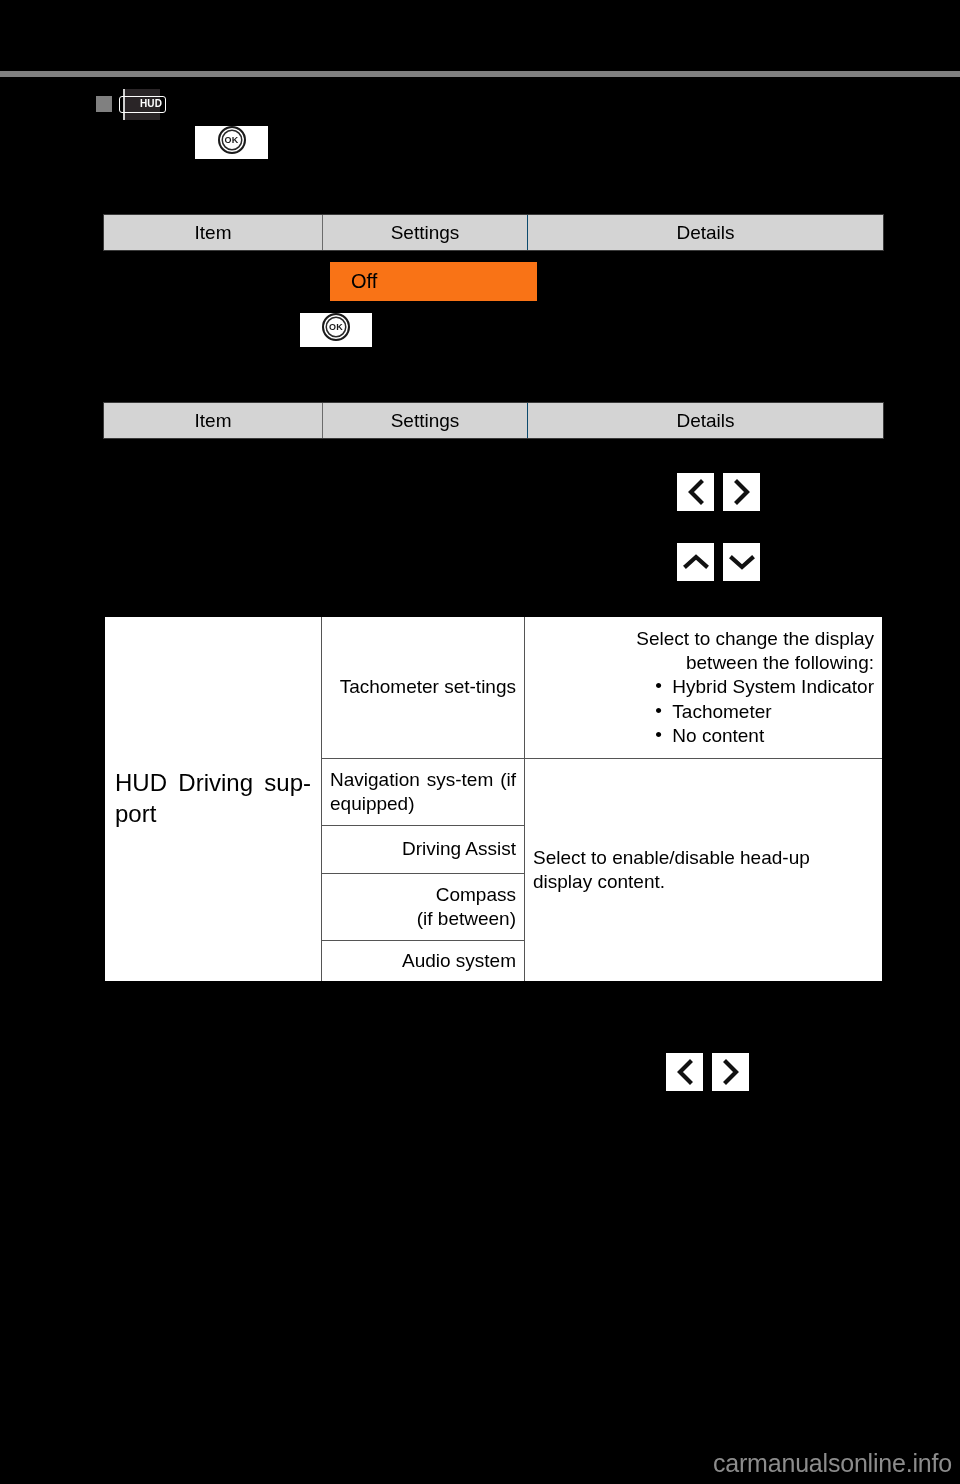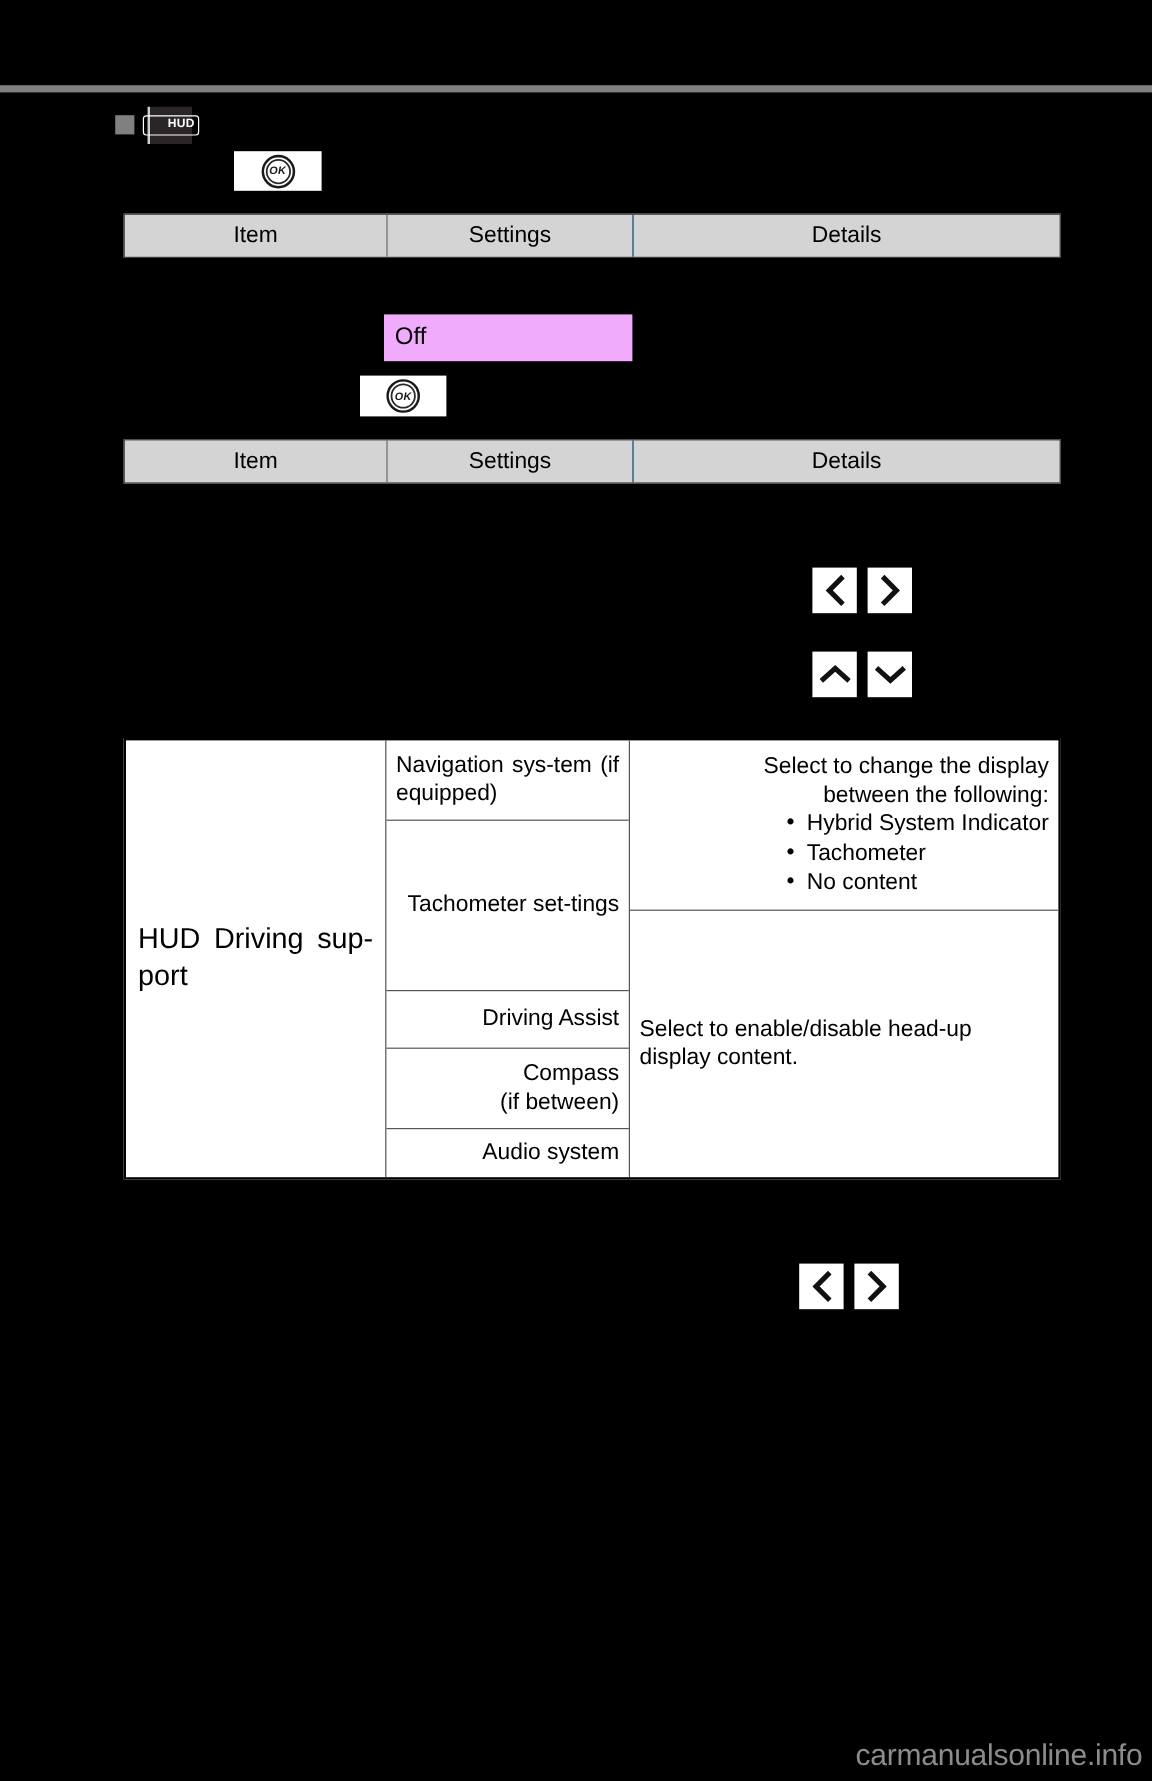--- a/index.html
+++ b/index.html
@@ -63,23 +63,21 @@
     padding: 2px 3px 3px 20px;
     letter-spacing: 0.2px;
     font-family: "Liberation Sans", sans-serif;
   }
 
   
   .ok-chip {
     position: absolute;
     background: #ffffff;
     display: flex;
-    align-items: center;
-    justify-content: center;
-    font-style: italic;
+    justify-content: center;
   }
   .ok-chip.primary {
     left: 195px;
     top: 126px;
     width: 73px;
     height: 33px;
   }
   .ok-chip.secondary {
     left: 300px;
     top: 313px;
@@ -109,48 +107,49 @@
   
   .hdr-table {
     position: absolute;
     left: 103px;
     width: 781px;
     height: 37px;
     display: flex;
     background: #d4d4d4;
     border: 1px solid #3a3a3a;
     box-sizing: border-box;
+    margin-top: 36px;
   }
   .hdr-table.one { top: 178px; }
   .hdr-table.two { top: 366px; }
   .hdr-cell {
     display: flex;
     align-items: center;
     justify-content: center;
     color: #000000;
     font-size: 19px;
     box-sizing: border-box;
   }
   .hdr-cell.item     { width: 219px; border-right: 1px solid #6b6b6b; }
   .hdr-cell.settings { width: 205px; border-right: 1px solid #0c4a6e; }
   .hdr-cell.details  { flex: 1; }
 
   
   .off-box {
     position: absolute;
-    left: 320px;
+    left: 330px;
     top: 262px;
     width: 207px;
     height: 39px;
-    background: #f0abfc;
+    background: #f97316;
     color: #000000;
     font-size: 20px;
     display: flex;
     align-items: center;
-    padding-left: 9px;
+    padding-left: 21px;
     box-sizing: border-box;
   }
 
   
   .chev-group {
     position: absolute;
     display: flex;
   }
   .chev-group.lr-top   { left: 677px; top: 473px; }
   .chev-group.ud       { left: 677px; top: 543px; }
@@ -316,25 +315,25 @@
   </div>
 </div>
 
 <div class="main-table">
 
   <div class="mt-col-item">
     <span class="item-label just">HUD Driving sup-port</span>
   </div>
 
   <div class="mt-col-mid">
+    <div class="mt-cell r1 bb">
+      <span class="just">Tachometer set-tings</span>
+    </div>
     <div class="mt-cell r2 bb">
       <span class="just">Navigation sys-tem (if equipped)</span>
-    </div>
-    <div class="mt-cell r1 bb">
-      <span class="just">Tachometer set-tings</span>
     </div>
     <div class="mt-cell r3 bb">
       <span>Driving Assist</span>
     </div>
     <div class="mt-cell r4 bb">
       <span>Compass</span>
       <span>(if between)</span>
     </div>
     <div class="mt-cell r5">
       <span>Audio system</span>

